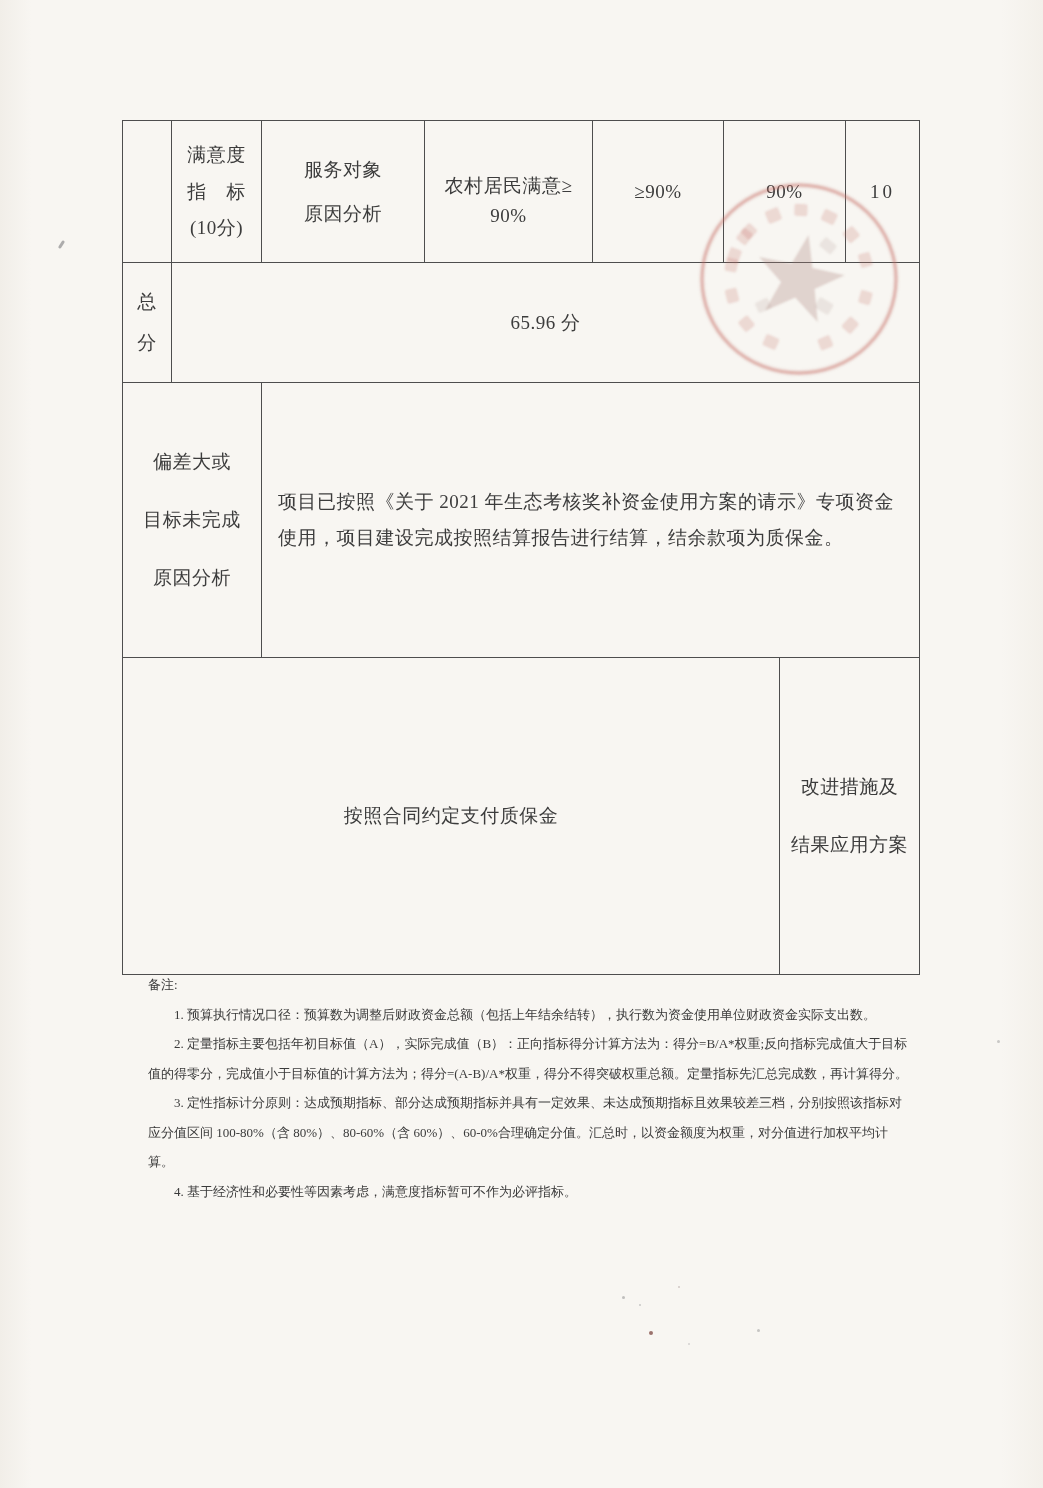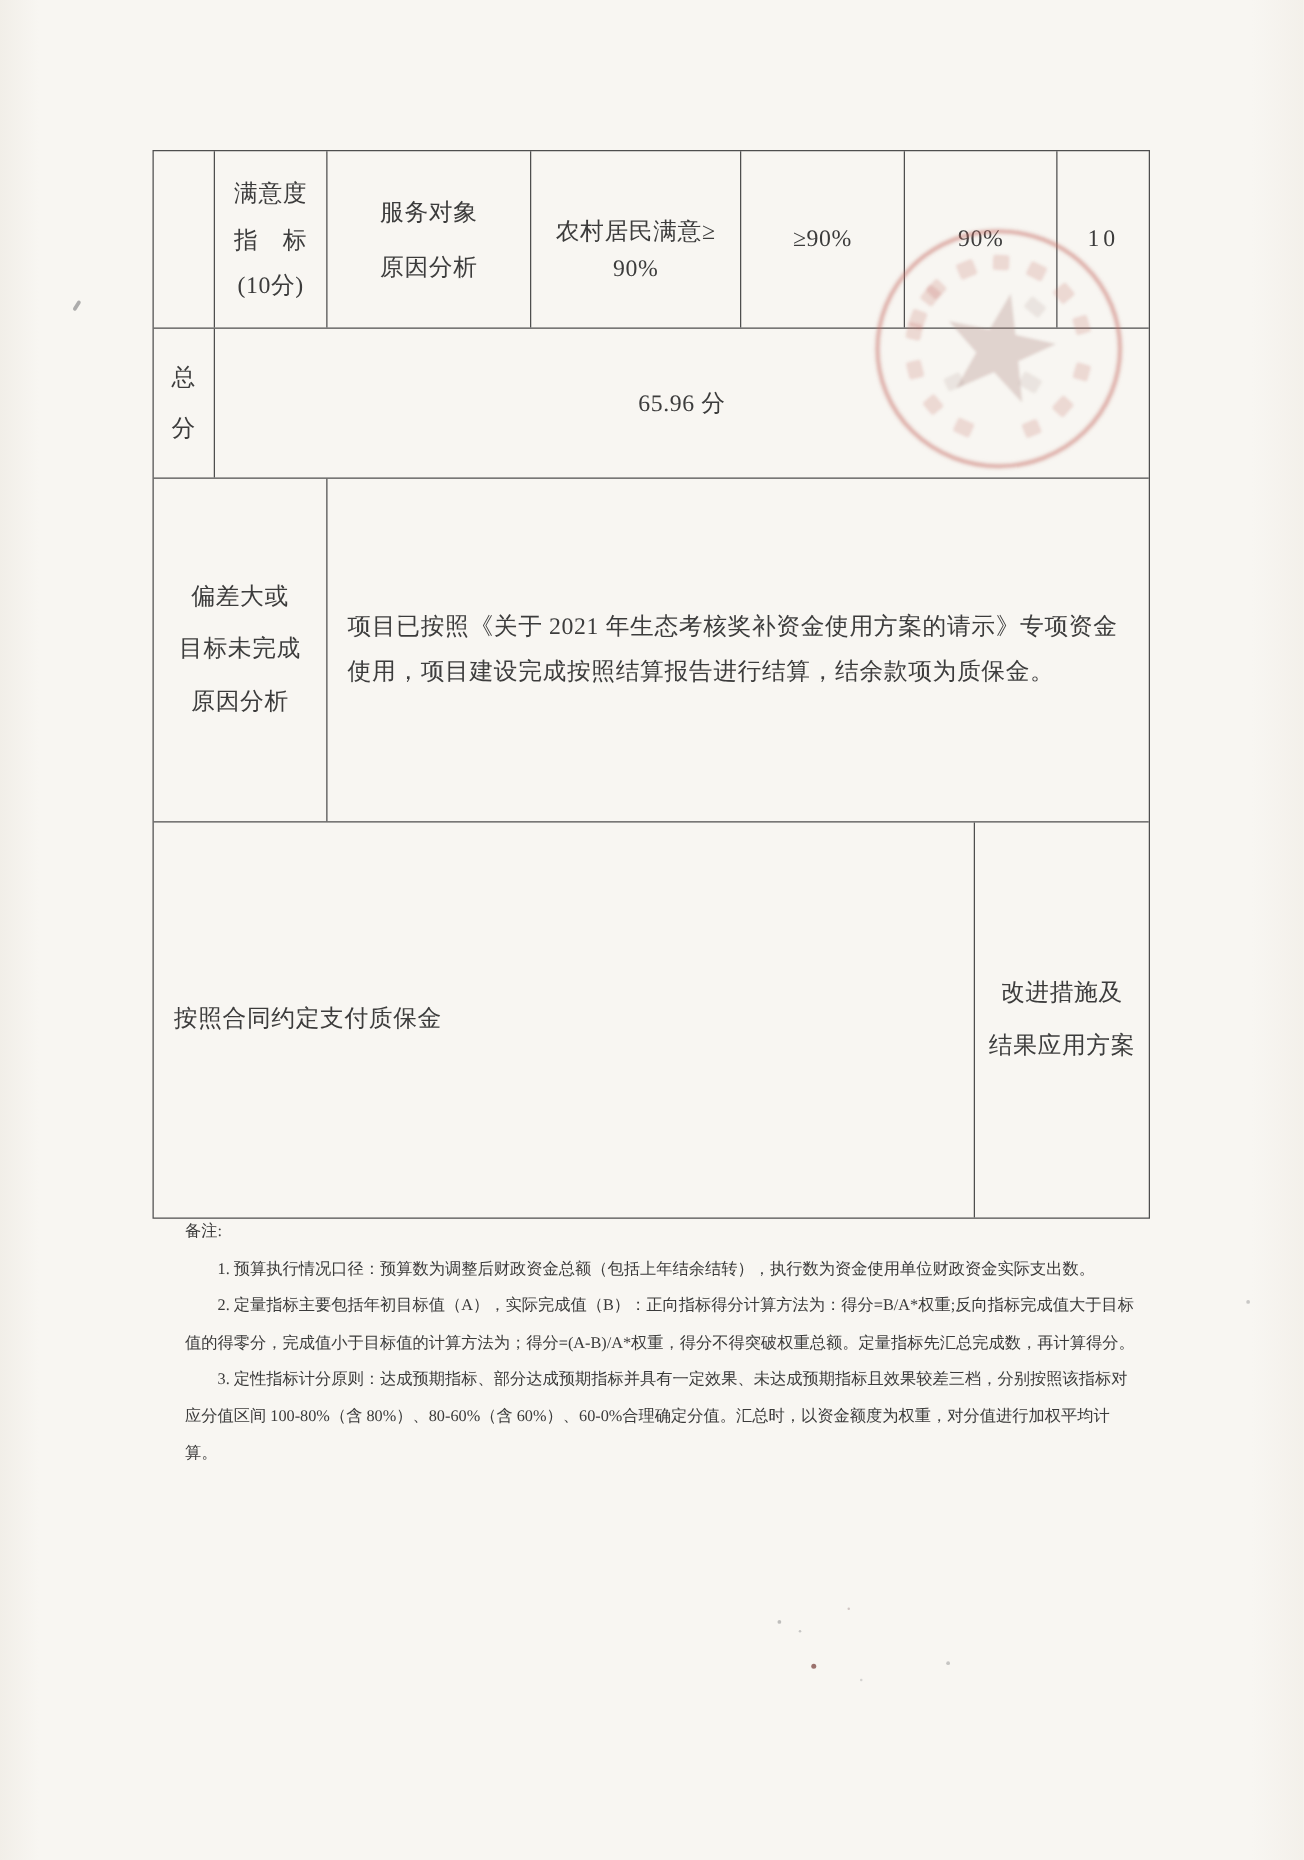--- a/index.html
+++ b/index.html
@@ -35,24 +35,24 @@
   .w2{width:90px;}
   .w3{width:163px;}
   .w4{width:168px;}
   .w5{width:131px;font-family:Liberation Serif, serif;}
   .w6{width:122px;}
   .w7{flex:1;}
   .wlab{width:139px;}   
   .wmerge{flex:1;}
   .stack-even{justify-content:space-evenly;padding:10px 0;}
   .gap28{gap:18px;}
-  .gap10{gap:8px;}
+  .gap10{gap:24px;}
   .crit{padding:0 16px;text-align:center;line-height:30px;margin-top:18px;}
   .content{
-    align-items:flex-start;justify-content:center;text-align:left;
+    align-items:center;justify-content:center;text-align:left;
     padding:0 16px;line-height:36px;
   }
   .score-cell{letter-spacing:3px;}
   .lab-line{line-height:34px;}
   
   .notes{
     position:absolute;left:148px;top:970px;width:764px;
     font-size:13px;line-height:29.5px;color:#3a3a3a;
   }
   .notes p{margin:0;text-indent:2em;}
@@ -177,20 +177,21 @@
         <rect x="125" y="60" width="15" height="11" rx="2" transform="rotate(40 132 65)"></rect>
       </g>
     </g>
   </svg>
 
   <div class="notes">
     <p class="title">备注:</p>
     <p>1. 预算执行情况口径：预算数为调整后财政资金总额（包括上年结余结转），执行数为资金使用单位财政资金实际支出数。</p>
     <p>2. 定量指标主要包括年初目标值（A），实际完成值（B）：正向指标得分计算方法为：得分=B/A*权重;反向指标完成值大于目标值的得零分，完成值小于目标值的计算方法为；得分=(A-B)/A*权重，得分不得突破权重总额。定量指标先汇总完成数，再计算得分。</p>
     <p>3. 定性指标计分原则：达成预期指标、部分达成预期指标并具有一定效果、未达成预期指标且效果较差三档，分别按照该指标对应分值区间 100-80%（含 80%）、80-60%（含 60%）、60-0%合理确定分值。汇总时，以资金额度为权重，对分值进行加权平均计算。</p>
+    <p>4. 基于经济性和必要性等因素考虑，满意度指标暂可不作为必评指标。</p>
   </div>
 
   <div class="speck s1"></div>
   <div class="speck s2"></div>
   <div class="speck s3"></div>
   <div class="speck s4"></div>
   <div class="speck s5"></div>
   <div class="speck s6"></div>
   <div class="speck s7"></div>
 

